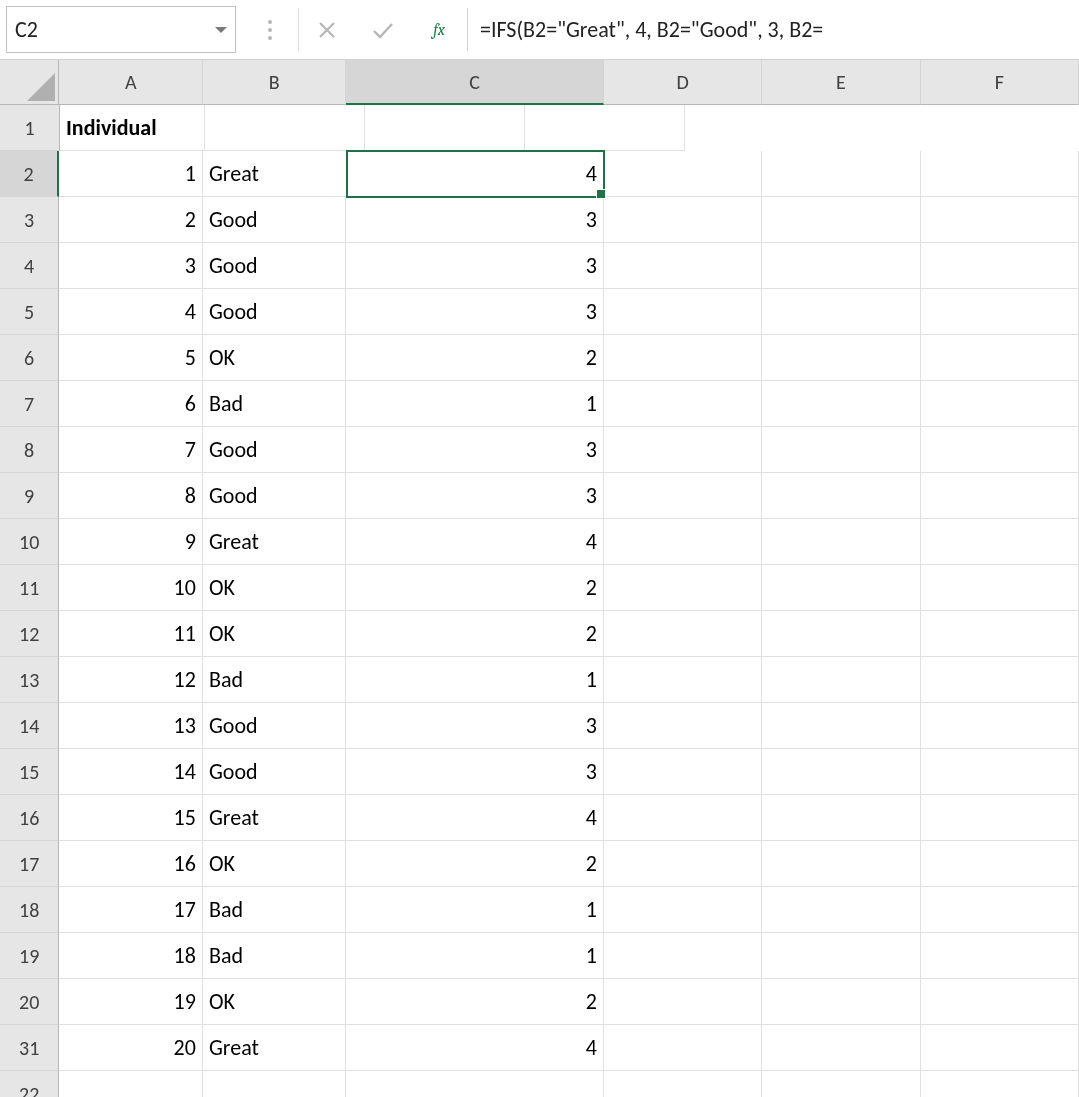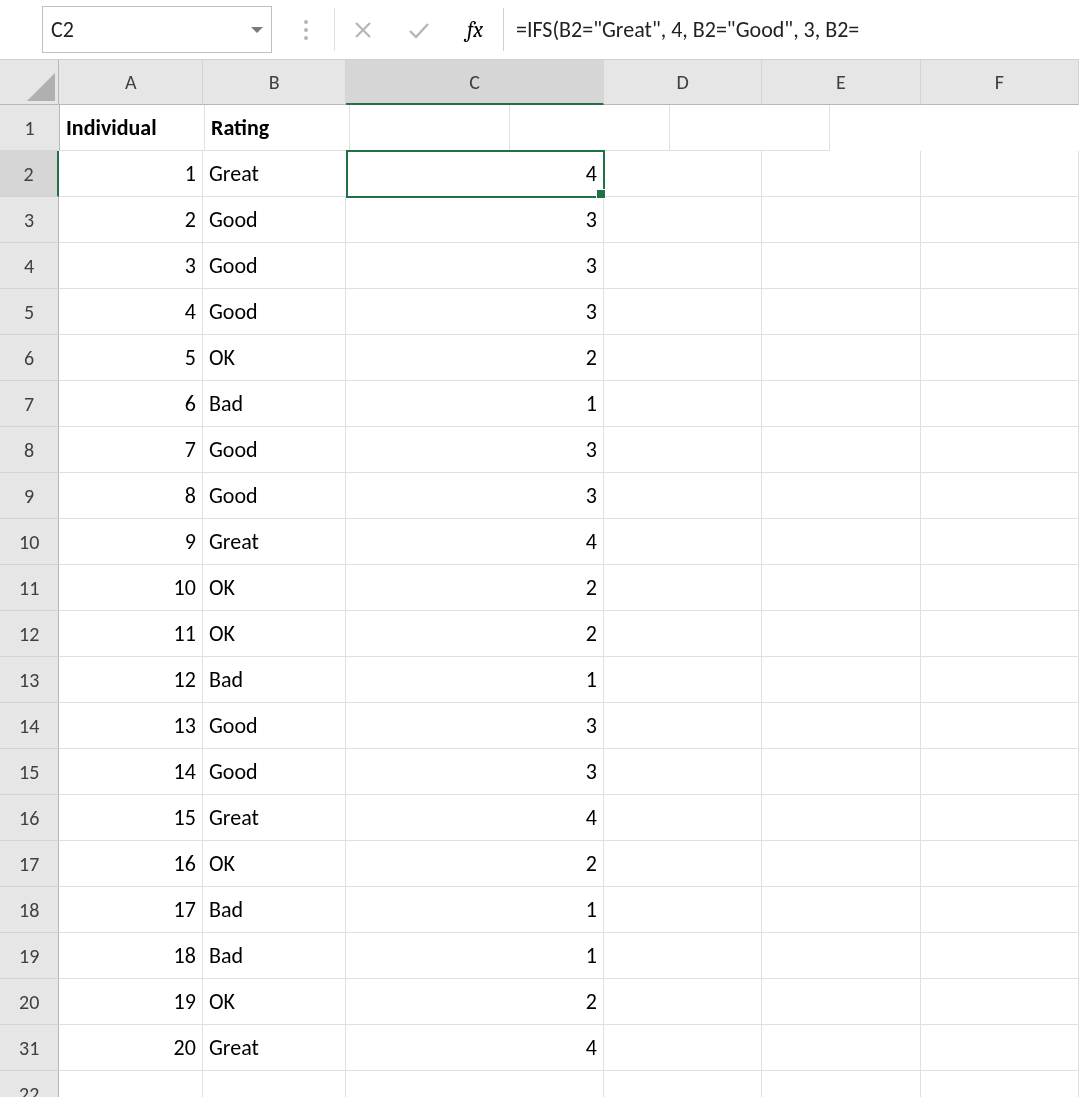--- a/index.html
+++ b/index.html
@@ -13,21 +13,20 @@
     color: #000000;
   }
 
   
   .formula-bar {
     display: flex;
     align-items: stretch;
     height: 60px;
     border-bottom: 1px solid #d0d0d0;
     background: #ffffff;
-    padding-left: 36px;
   }
   .name-box-wrap {
     display: flex;
     align-items: center;
     width: 230px;
     border: 1px solid #c0c0c0;
     margin: 6px 6px 6px 6px;
     padding: 0 8px;
     justify-content: space-between;
     background: #ffffff;
@@ -55,22 +54,22 @@
     color: #9a9a9a;
   }
   .fb-btn.dots svg, .fb-btn svg { display:block; }
   .fx-label {
     width: 56px;
     display: flex;
     align-items: center;
     justify-content: center;
     font-style: italic;
     font-family: Cambria, Georgia, serif;
-    color: #000000;
-    font-size: 22px;
+    color: #15803d;
+    font-size: 16px;
   }
   .fb-divider {
     width: 1px;
     background: #d0d0d0;
     margin: 8px 0;
   }
   .formula-content {
     flex: 1;
     display: flex;
     align-items: center;
@@ -241,23 +240,20 @@
   </div>
 
   <div id="rows-container">
       <div class="row">
         <div class="row-header">
           <span>1</span>
         </div>
         <div class="cell w-a left bold">
           <span>Individual</span>
         </div>
-        <div class="cell w-b left bold">
-          <span>Rating</span>
-        </div>
         <div class="cell w-d left bold">
           <span></span>
         </div>
         <div class="cell w-e left bold">
           <span></span>
         </div>
         <div class="cell w-f left bold">
           <span></span>
         </div>
       </div>

